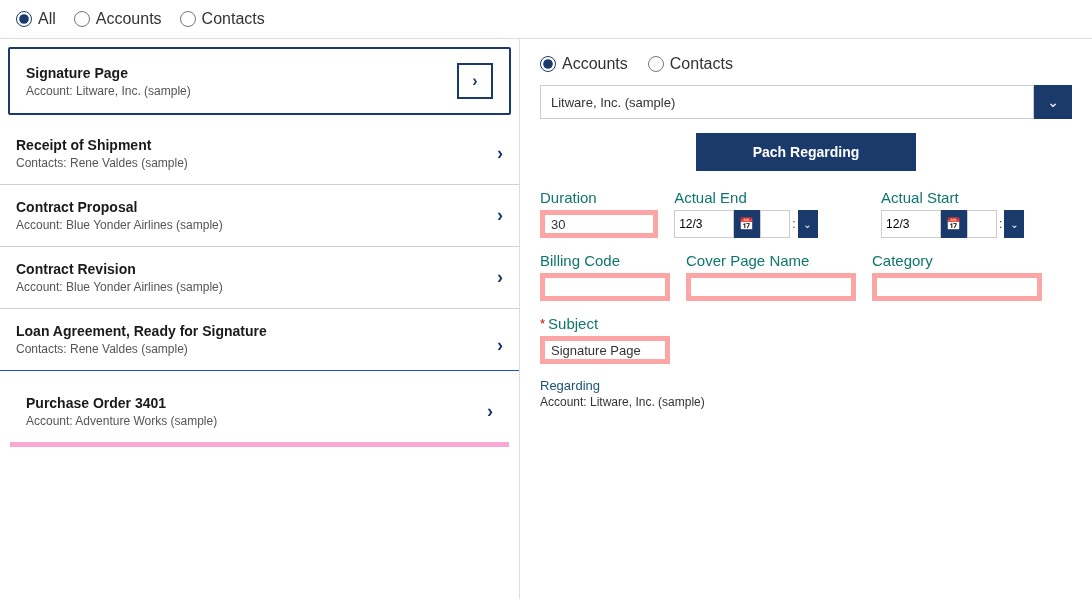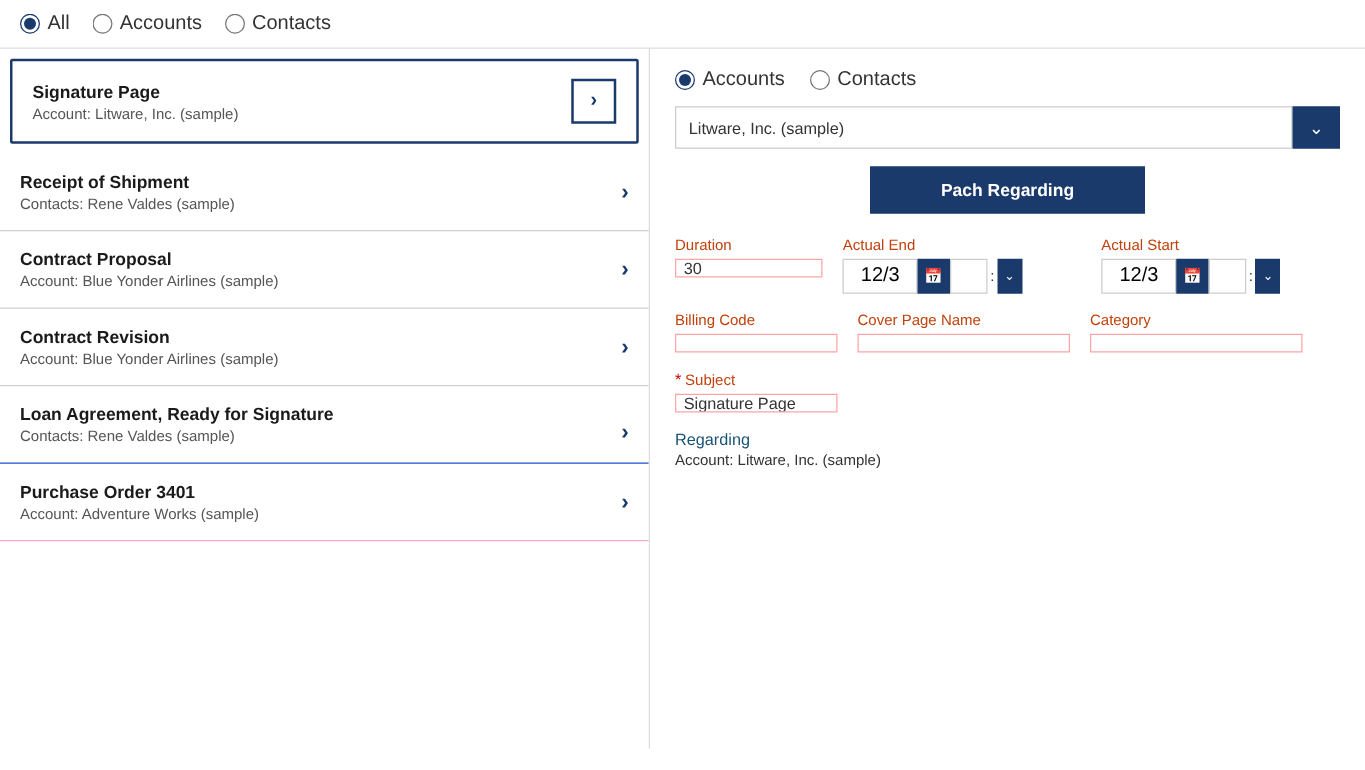--- a/index.html
+++ b/index.html
@@ -185,52 +185,51 @@
 
     .form-group.duration { width: 130px; }
     .form-group.actual-end { width: 210px; }
     .form-group.actual-start { width: 210px; }
     .form-group.billing-code { width: 130px; }
     .form-group.category { width: 170px; }
     .form-group.cover-page-name { width: 170px; }
     .form-group.subject { width: 130px; }
 
     .form-label {
-      font-size: 12px;
-      color: #c2410c;
+      font-size: 15px;
+      color: #0f766e;
       font-weight: 500;
     }
 
     .required-star {
       color: #cc0000;
       margin-right: 3px;
     }
 
     .form-input {
-      height: 15px;
-      border: 1px solid #fca5a5;
+      height: 28px;
+      border: 5px solid #fca5a5;
       padding: 0 6px;
       font-size: 13px;
       color: #333;
       background: #fff;
       width: 100%;
     }
 
     .date-field-group {
       display: flex;
       align-items: center;
     }
 
     .date-input {
       width: 60px;
       height: 28px;
       border: 1px solid #ccc;
       padding: 0 4px;
-      font-size: 16px;
-      text-align: center;
+      font-size: 12px;
     }
 
     .date-icon-btn {
       width: 26px;
       height: 28px;
       background: #1a3a6b;
       border: none;
       display: flex;
       align-items: center;
       justify-content: center;
@@ -335,21 +334,21 @@
     </div>
 
     <div class="list-item" style="margin:0;border:none;border-bottom:1px solid #1d4ed8;align-items:flex-end;">
       <div class="list-item-text">
         <div class="list-item-title">Loan Agreement, Ready for Signature</div>
         <div class="list-item-sub">Contacts: Rene Valdes (sample)</div>
       </div>
       <span class="chevron-simple">›</span>
     </div>
 
-    <div class="list-item" style="margin:0;border:none;border-bottom:1px solid #f9a8d4;">
+    <div class="list-item" style="margin:10px;border:none;border-bottom:5px solid #f9a8d4;">
       <div class="list-item-text">
         <div class="list-item-title">Purchase Order 3401</div>
         <div class="list-item-sub">Account: Adventure Works (sample)</div>
       </div>
       <span class="chevron-simple">›</span>
     </div>
 
   </div>
 
   <div class="right-panel">

